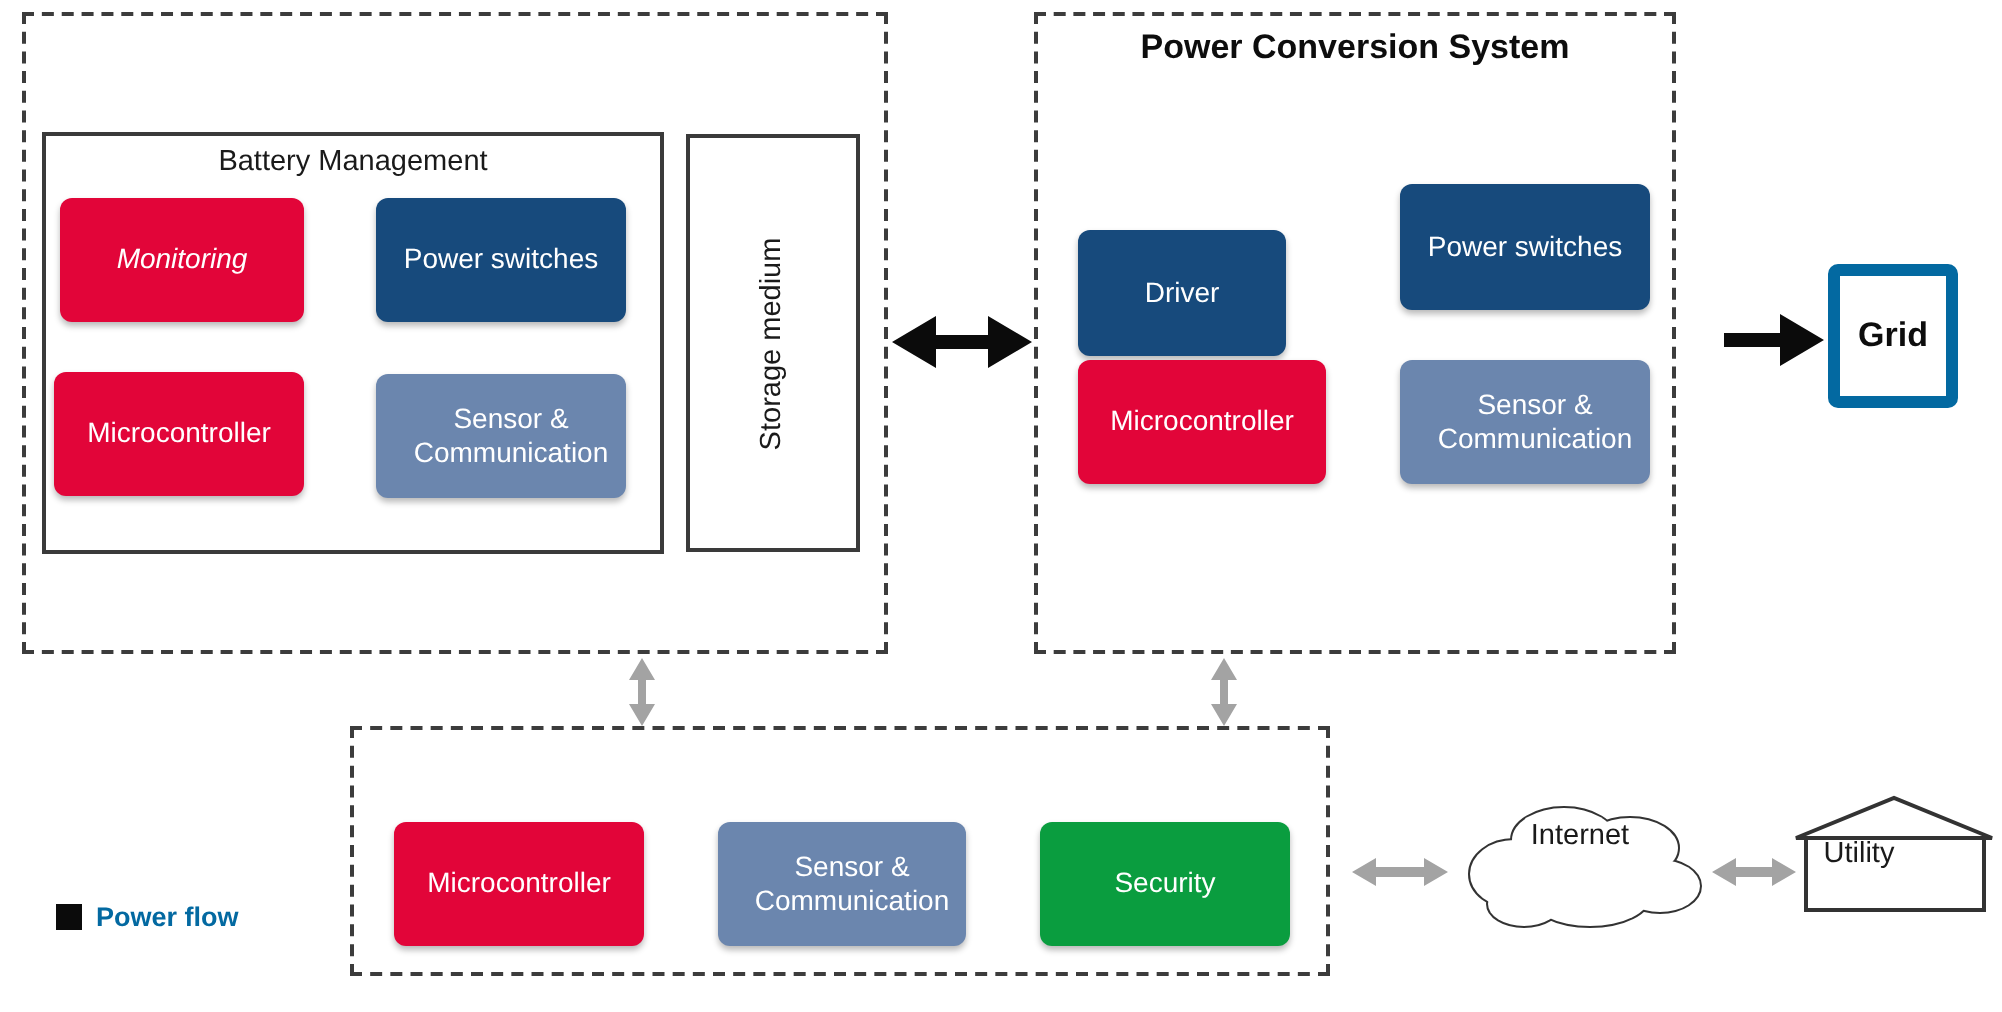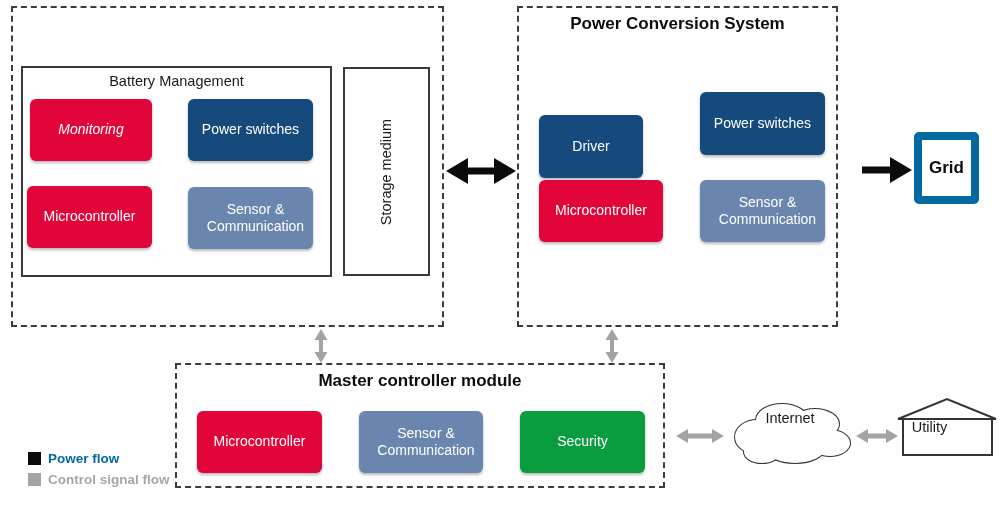--- a/index.html
+++ b/index.html
@@ -11,21 +11,21 @@
   .sub-title{position:absolute;font-size:14.5px;color:#1a1a1a;text-align:center;}
   .block{position:absolute;border-radius:6px;display:flex;align-items:center;justify-content:center;
          color:#fff;font-size:14px;text-align:center;line-height:1.25;padding:2px 6px;box-sizing:border-box;
          box-shadow:0 2px 3px rgba(0,0,0,0.28);}
   .red{background:#E20539;}
   .navy{background:#174A7C;}
   .slate{background:#6B86AE;padding-left:16px;}
   .green{background:#0A9D3F;}
   .vertical-box{display:flex;align-items:center;justify-content:center;}
   .vertical-text{transform:rotate(-90deg);white-space:nowrap;font-size:14.5px;color:#1a1a1a;}
-  .grid-box{position:absolute;border:8px solid #0369a1;border-radius:5px;background:#fff;
+  .grid-box{position:absolute;border:6px solid #0369a1;border-radius:5px;background:#fff;
             display:flex;align-items:center;justify-content:center;font-size:17px;font-weight:bold;color:#0d0d0d;box-sizing:border-box;}
   .overlay{position:absolute;left:0;top:0;pointer-events:none;}
   .float-label{position:absolute;font-size:14.5px;color:#1a1a1a;text-align:center;}
   .legend-item{position:absolute;display:flex;align-items:center;gap:7px;font-size:13.5px;font-weight:bold;}
   .legend-swatch{width:13px;height:13px;display:inline-block;}
 </style>
 </head>
 <body>
 
 <div class="canvas">
@@ -48,21 +48,20 @@
   <div class="sys-title" style="left:517px;top:14px;width:321px;">Power Conversion System</div>
 
   <div class="block navy" style="left:539px;top:96px;width:104px;height:63px;margin-top:19px;">Driver</div>
   <div class="block navy" style="left:700px;top:92px;width:125px;height:63px;">Power switches</div>
   <div class="block red" style="left:539px;top:180px;width:124px;height:62px;">Microcontroller</div>
   <div class="block slate" style="left:700px;top:180px;width:125px;height:62px;">Sensor &amp; Communication</div>
 
   <div class="grid-box" style="left:914px;top:132px;width:65px;height:72px;">Grid</div>
 
   <div class="dashed-box" style="left:175px;top:363px;width:490px;height:125px;"></div>
-  <div class="sys-title" style="left:175px;top:371px;width:490px;">Master controller module</div>
 
   <div class="block red" style="left:197px;top:411px;width:125px;height:62px;">Microcontroller</div>
   <div class="block slate" style="left:359px;top:411px;width:124px;height:62px;">Sensor &amp; Communication</div>
   <div class="block green" style="left:520px;top:411px;width:125px;height:62px;">Security</div>
 
   <svg class="overlay" width="1001" height="506" viewBox="0 0 1001 506">
 
     <polygon fill="#0b0b0b" points="446,171 468,158 468,167.5 494,167.5 494,158 516,171 494,184 494,174.5 468,174.5 468,184"></polygon>
     <polygon fill="#0b0b0b" points="840,170 862,157 862,166.5 890,166.5 890,157 912,170 890,183 890,173.5 862,173.5 862,157"></polygon>
 
@@ -97,18 +96,14 @@
     </g>
   </svg>
 
   <div class="float-label" style="left:740px;top:410px;width:100px;">Internet</div>
   <div class="float-label" style="left:885px;top:419px;width:89px;">Utility</div>
 
   <div class="legend-item" style="left:28px;top:451px;color:#0369a1;">
     <span class="legend-swatch" style="background:#0b0b0b;"></span>
     <span>Power flow</span>
   </div>
-  <div class="legend-item" style="left:28px;top:472px;color:#A6A6A6;">
-    <span class="legend-swatch" style="background:#A3A3A3;"></span>
-    <span>Control signal flow</span>
-  </div>
 
 </div>
 
 </body></html>

